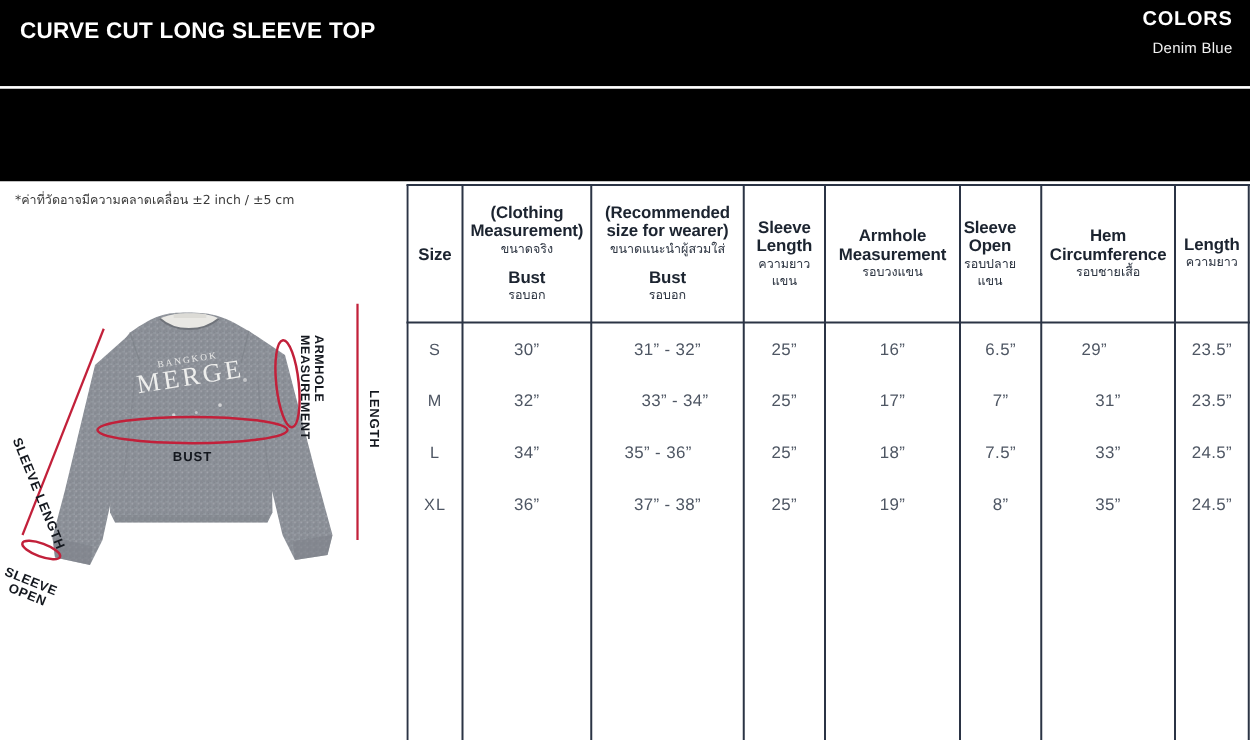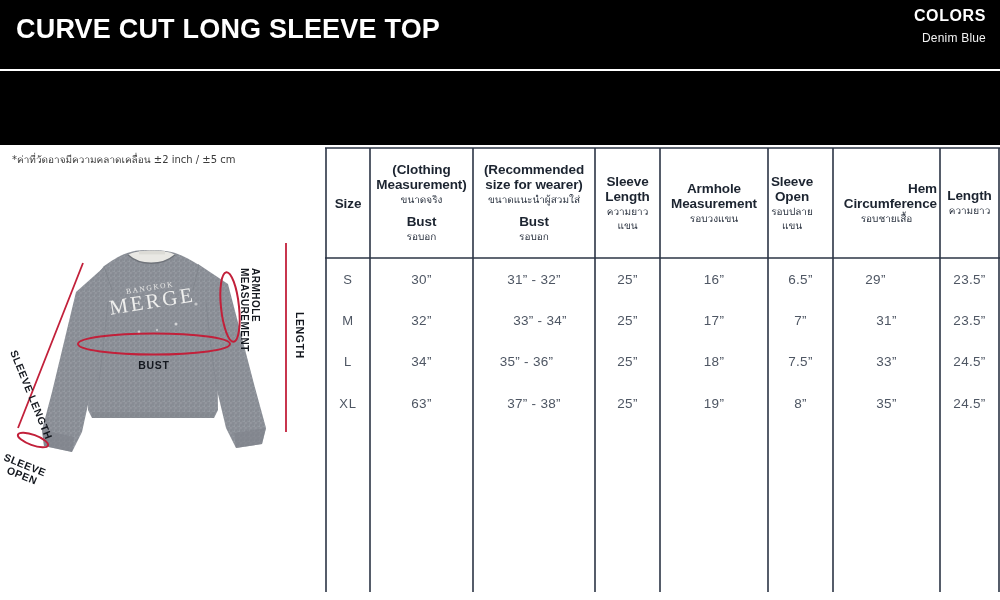--- a/index.html
+++ b/index.html
@@ -11,21 +11,21 @@
     position:relative;
   }
   
   #banner-top{
     position:absolute;left:0;top:0;width:1000px;height:69px;
     background:#000000;
   }
   #banner-title{
     position:absolute;left:16px;top:14px;
     color:#ffffff;
-    font-size:27px;font-weight:700;letter-spacing:.2px;
+    font-size:18px;font-weight:700;letter-spacing:.2px;
     white-space:nowrap;
   }
   #colors-block{
     position:absolute;right:14px;top:6px;
     text-align:right;color:#ffffff;
   }
   #colors-heading{
     font-size:16px;font-weight:700;letter-spacing:.6px;
     line-height:20px;
   }
@@ -233,21 +233,21 @@
   <div class="cell hdr" style="left:335px;top:1px;width:108px;height:110px;">
     <div class="en">Armhole Measurement</div>
     <div class="th">รอบวงแขน</div>
   </div>
 
   <div class="cell hdr" style="left:443px;top:1px;width:48px;height:110px;">
     <div class="en">Sleeve Open</div>
     <div class="th">รอบปลายแขน</div>
   </div>
 
-  <div class="cell hdr" style="left:508px;top:1px;width:107px;height:110px;text-align:right;">
+  <div class="cell hdr" style="left:508px;top:1px;width:107px;height:110px;">
     <div class="en">Hem Circumference</div>
     <div class="th">รอบชายเสื้อ</div>
   </div>
 
   <div class="cell hdr" style="left:615px;top:1px;width:59px;height:110px;">
     <div class="en">Length</div>
     <div class="th">ความยาว</div>
   </div>
 
   <div class="cell data size-label" style="left:1px;top:112px;width:44px;height:41px;">
@@ -322,21 +322,21 @@
       <span>33”</span>
     </div>
   <div class="cell data" style="left:615px;top:194px;width:59px;height:41px;">
       <span>24.5”</span>
     </div>
 
   <div class="cell data size-label" style="left:1px;top:236px;width:44px;height:41px;">
       <span>XL</span>
     </div>
   <div class="cell data" style="left:45px;top:236px;width:103px;height:41px;">
-      <span>63”</span>
+      <span>36”</span>
     </div>
   <div class="cell data" style="left:148px;top:236px;width:122px;height:41px;">
       <span>37” - 38”</span>
     </div>
   <div class="cell data" style="left:270px;top:236px;width:65px;height:41px;">
       <span>25”</span>
     </div>
   <div class="cell data" style="left:335px;top:236px;width:108px;height:41px;">
       <span>19”</span>
     </div>

